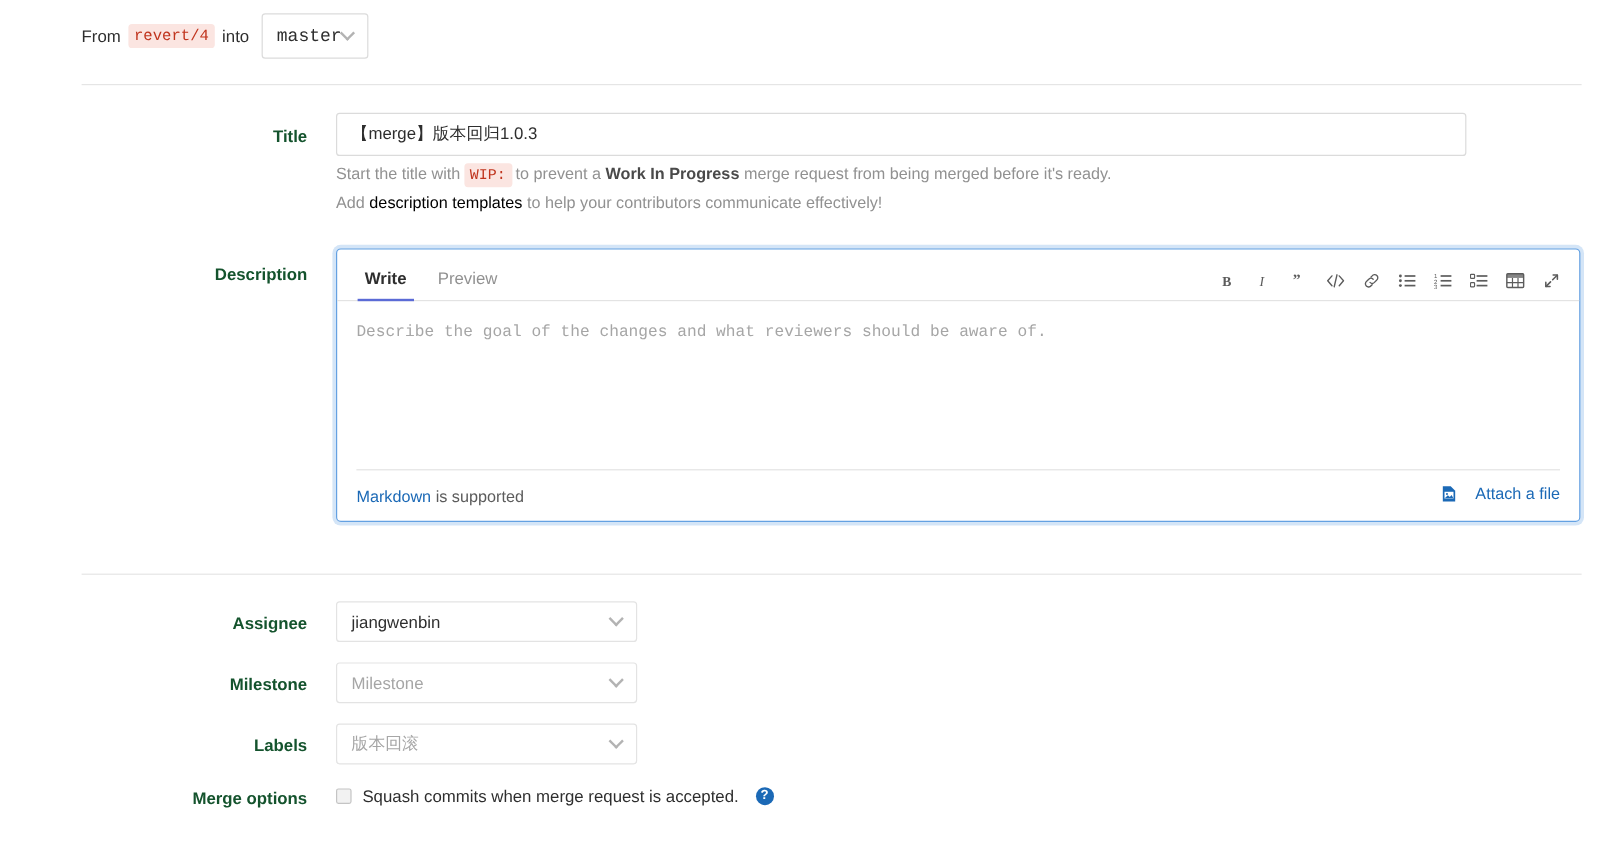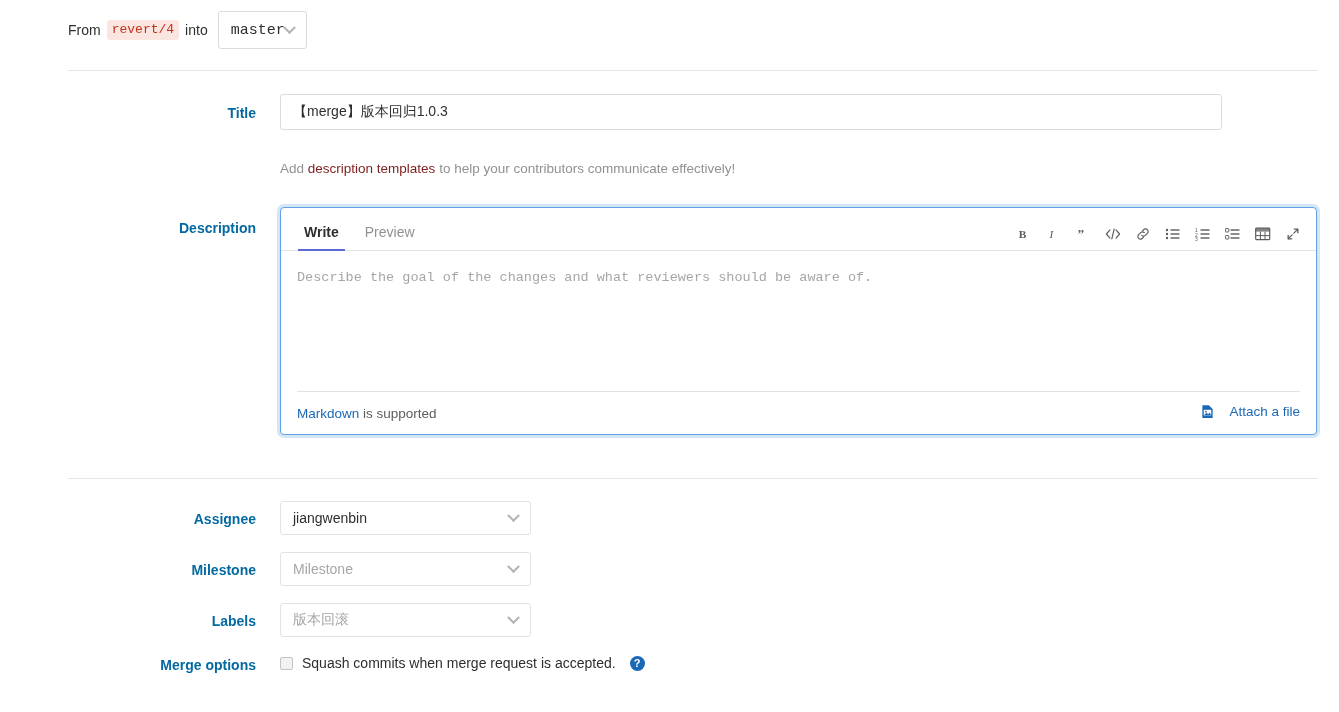--- a/index.html
+++ b/index.html
@@ -65,21 +65,21 @@
   }
   .divider.d1 { top: 70px; }
   .divider.d2 { top: 478px; }
 
   
   .form-label {
     position: absolute;
     text-align: right;
     font-size: 14px;
     font-weight: bold;
-    color: #0369a1;
+    color: #14532d;
   }
 
   
   .title-label { left: 60px; top: 105px; width: 196px; }
   .title-input {
     position: absolute;
     left: 280px; top: 94px;
     width: 942px; height: 36px;
     border: 1px solid #dbdbdb;
     border-radius: 3px;
@@ -92,21 +92,21 @@
   }
   .hint {
     position: absolute;
     left: 280px;
     font-size: 13.5px;
     color: #919191;
     white-space: nowrap;
   }
   .hint.h1 { top: 136px; }
   .hint.h2 { top: 161px; }
-  .hint a { color: #7f1d1d; text-decoration: none; cursor: pointer; }
+  .hint a { color: #000000; text-decoration: none; cursor: pointer; }
   .hint b { color: #4a4a4a; }
   .hint .code-badge { margin: 0 3px; font-size: 12.5px; }
 
   
   .desc-label { left: 60px; top: 220px; width: 196px; }
   .desc-box {
     position: absolute;
     left: 280px; top: 207px;
     width: 1037px; height: 228px;
     background: #fff;
@@ -237,20 +237,25 @@
       <span class="val">master</span>
       <span class="chev"></span>
     </div>
   </div>
 
   <div class="divider d1"></div>
 
   <div class="form-label title-label">Title</div>
   <input class="title-input" type="text" value="【merge】版本回归1.0.3" style="">
 
+  <div class="hint h1">
+    <span>Start the title with</span><span class="code-badge">WIP:</span><span>to prevent a</span>
+    <b>Work In Progress</b>
+    <span>merge request from being merged before it's ready.</span>
+  </div>
   <div class="hint h2">
     <span>Add</span>
     <a>description templates</a>
     <span>to help your contributors communicate effectively!</span>
   </div>
 
   <div class="form-label desc-label">Description</div>
   <div class="desc-box">
     <div class="desc-head">
       <div class="tabs">

